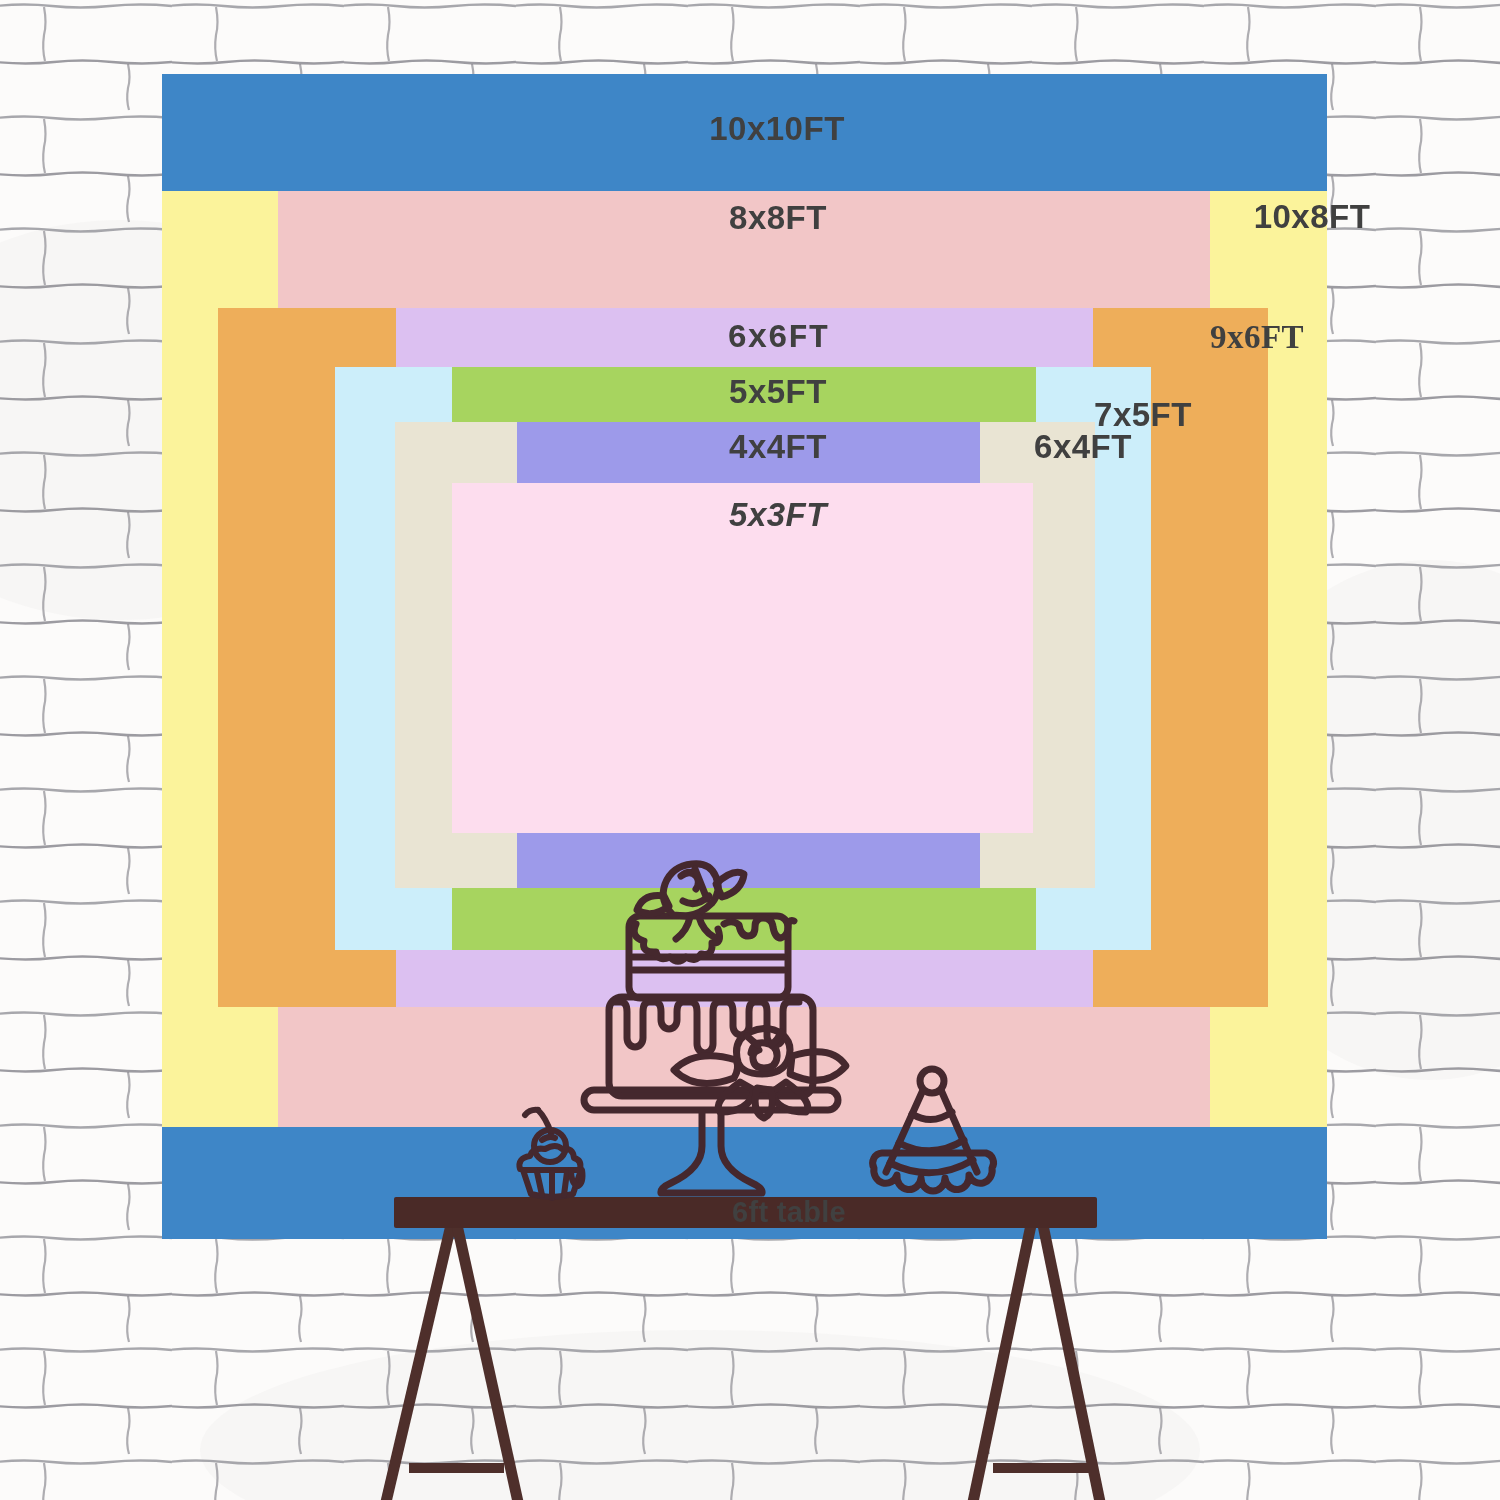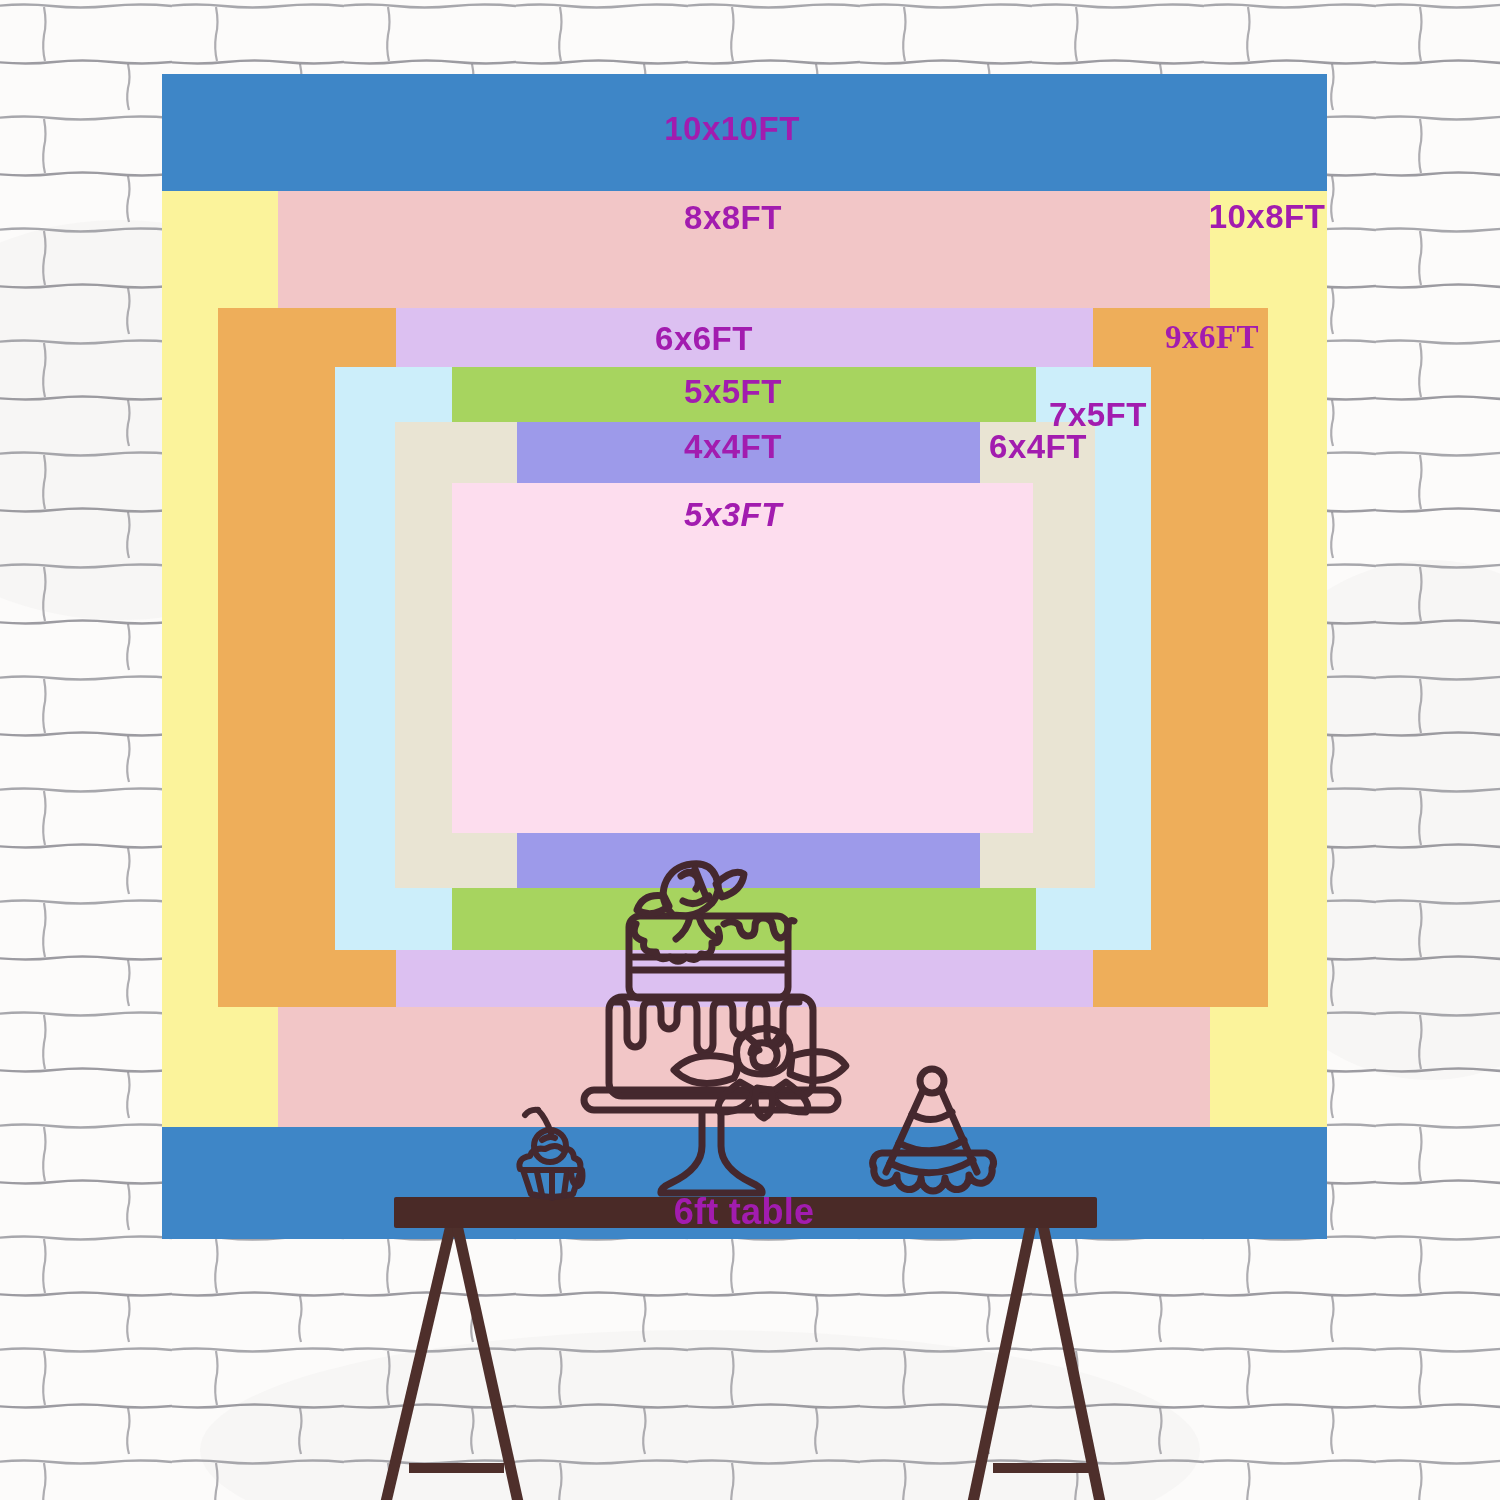--- a/index.html
+++ b/index.html
@@ -21,24 +21,24 @@
   .r-9x6  {left:218px;top:308px;width:1050px;height:699px;}
   .r-6x6  {left:396px;top:308px;width:697px;height:699px;}
   .r-7x5  {left:335px;top:367px;width:816px;height:583px;}
   .r-5x5  {left:452px;top:367px;width:584px;height:583px;}
   .r-6x4  {left:395px;top:422px;width:700px;height:466px;}
   .r-4x4  {left:517px;top:422px;width:463px;height:466px;}
   .r-5x3  {left:452px;top:483px;width:581px;height:350px;}
   
   .lbl{
     position:absolute;transform:translate(-50%,-50%);
-    font-size:33px;font-weight:700;letter-spacing:.5px;color:#a21caf;
-    white-space:nowrap;line-height:1;
+    font-size:33px;font-weight:700;letter-spacing:.5px;color:#404040;
+    white-space:nowrap;line-height:1;margin-left:45px;
   }
-  .lbl-table{font-size:36px;letter-spacing:.3px;}
+  .lbl-table{font-size:29px;letter-spacing:.3px;}
 </style>
 </head>
 <body>
 
 <div id="stage">
 
   <svg class="wall-svg" viewBox="0 0 1500 1500">
     <defs>
       <pattern id="bricks" width="172" height="112" patternUnits="userSpaceOnUse">
         <path d="M-4,6 q28,-3 56,0 t58,0 t62,0" fill="none" stroke-width="2.3" opacity="0.7" stroke="#84838b"></path>
@@ -135,21 +135,21 @@
       <path d="M899,1143 Q932,1160 964,1140"></path>
       <path d="M890,1163 Q932,1184 973,1160"></path>
       <path d="M874,1168 a12,13 0 0 0 23,7 a12,13 0 0 0 24,3 a12,13 0 0 0 24,0 a12,13 0 0 0 24,-3 a12,13 0 0 0 23,-7 a10,10 0 0 0 -6,-15 L882,1153 a10,10 0 0 0 -8,15 Z"></path>
     </g>
   </svg>
 
   <div class="labels">
     <span class="lbl" style="left:732px;top:128px;">10x10FT</span>
     <span class="lbl" style="left:733px;top:217px;">8x8FT</span>
     <span class="lbl" style="left:1267px;top:216px;">10x8FT</span>
-    <span class="lbl" style="left:704px;top:338px;">6x6FT</span>
+    <span class="lbl" style="left:733px;top:338px;font-family:Liberation Mono, monospace;">6x6FT</span>
     <span class="lbl" style="left:1212px;top:337px;font-family:Liberation Serif, serif;">9x6FT</span>
     <span class="lbl" style="left:733px;top:391px;text-align:center;">5x5FT</span>
     <span class="lbl" style="left:1098px;top:414px;">7x5FT</span>
     <span class="lbl" style="left:733px;top:446px;">4x4FT</span>
     <span class="lbl" style="left:1038px;top:446px;">6x4FT</span>
     <span class="lbl" style="left:733px;top:514px;font-style:italic;">5x3FT</span>
     <span class="lbl lbl-table" style="left:744px;top:1212px;">6ft table</span>
   </div>
 
 </div>

